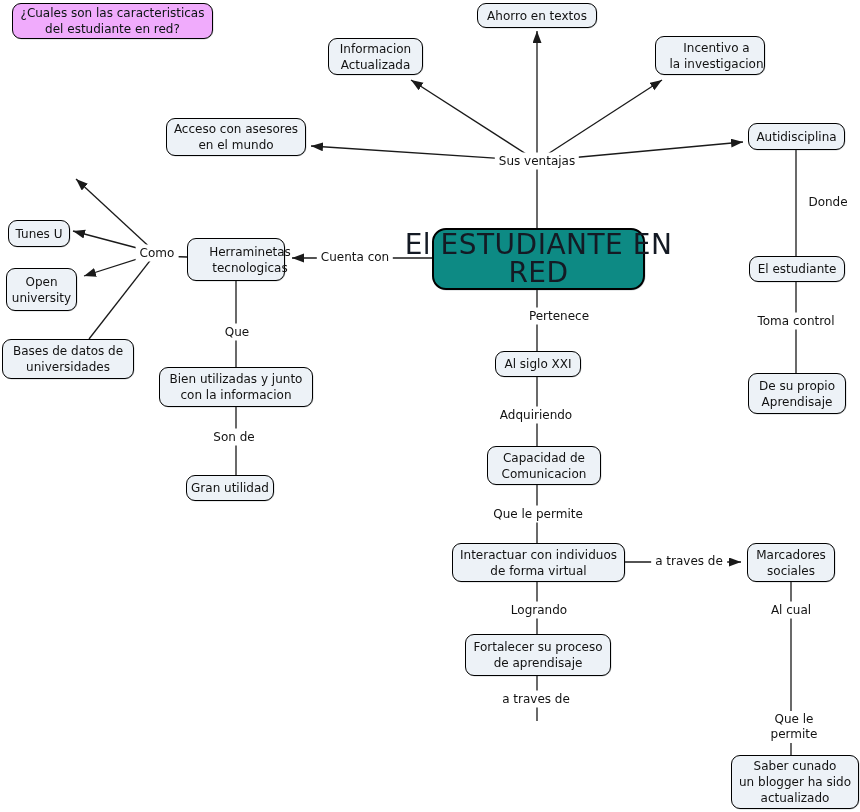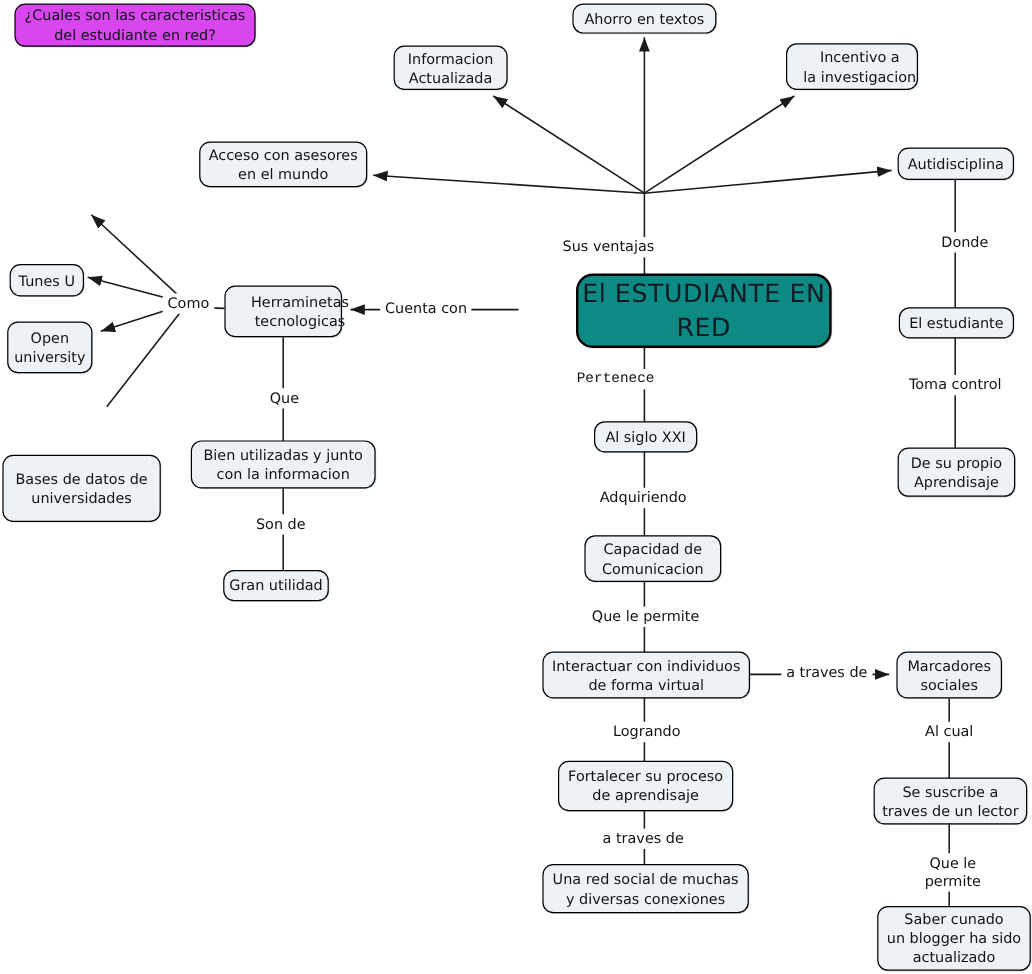--- a/index.html
+++ b/index.html
@@ -38,33 +38,32 @@
     font-size: 12px;
     line-height: 16px;
     text-align: center;
     white-space: pre;
     display: flex;
     align-items: center;
     justify-content: center;
     box-shadow: 0.5px 0.5px 0 rgba(60,70,80,0.25);
   }
   .node--teal {
-    background: #d946ef;
+    background: #f0abfc;
     border: 1.5px solid #000000;
     color: #0b1412;
   }
   .node--main {
     background: #0d8a84;
     border: 2px solid #000000;
     border-radius: 14px;
     color: #141a24;
-    font-size: 21px;
+    font-size: 28px;
     line-height: 28px;
     letter-spacing: 0.5px;
-    margin-left: 48px;
   }
   .link-label {
     position: absolute;
     z-index: 3;
     transform: translate(-50%, -50%);
     background: #ffffff;
     color: #121212;
     font-size: 12px;
     line-height: 15px;
     padding: 1px 4px;
@@ -128,21 +127,21 @@
 
   <div class="node" style="left:166px; top:118px; width:140px; height:38px;">Acceso con asesores
 en el mundo</div>
 
 
   <div class="node" style="left:8px; top:220px; width:62px; height:27px;">Tunes U</div>
 
   <div class="node" style="left:6px; top:268px; width:71px; height:43px;">Open
 university</div>
 
-  <div class="node" style="left:2px; top:339px; width:132px; height:56px;margin-top:40px;">Bases de datos de
+  <div class="node" style="left:2px; top:339px; width:132px; height:40px;">Bases de datos de
 universidades</div>
 
   <div class="node" style="left:187px; top:238px; width:98px; height:43px;padding-left:28px;">Herraminetas
 tecnologicas</div>
 
   <div class="node" style="left:159px; top:367px; width:154px; height:40px;">Bien utilizadas y junto
 con la informacion</div>
 
   <div class="node" style="left:186px; top:475px; width:88px; height:26px;">Gran utilidad</div>
 
@@ -150,61 +149,57 @@
 
   <div class="node" style="left:487px; top:446px; width:114px; height:39px;">Capacidad de
 Comunicacion</div>
 
   <div class="node" style="left:452px; top:543px; width:173px; height:39px;">Interactuar con individuos
 de forma virtual</div>
 
   <div class="node" style="left:465px; top:634px; width:146px; height:42px;">Fortalecer su proceso
 de aprendisaje</div>
 
-  <div class="node" style="left:452px; top:720px; width:172px; height:41px;">Una red social de muchas
-y diversas conexiones</div>
 
   <div class="node" style="left:749px; top:256px; width:96px; height:26px;">El estudiante</div>
 
   <div class="node" style="left:748px; top:373px; width:98px; height:41px;">De su propio
 Aprendisaje</div>
 
   <div class="node" style="left:747px; top:543px; width:88px; height:39px;">Marcadores
 sociales</div>
 
-  <div class="node" style="left:728px; top:648px; width:128px; height:39px;">Se suscribe a
-traves de un lector</div>
 
   <div class="node" style="left:731px; top:755px; width:128px; height:54px;">Saber cunado
 un blogger ha sido
 actualizado</div>
 
-  <div class="link-label" style="left:507px; top:161px;margin-top:45px;">Sus ventajas</div>
+  <div class="link-label" style="left:537px; top:161px;">Sus ventajas</div>
 
   <div class="link-label" style="left:355px; top:257px;">Cuenta con</div>
 
   <div class="link-label" style="left:157px; top:253px;">Como</div>
 
   <div class="link-label" style="left:237px; top:332px;">Que</div>
 
   <div class="link-label" style="left:234px; top:437px;">Son de</div>
 
-  <div class="link-label" style="left:513px; top:316px;font-family:Liberation Mono, monospace;">Pertenece</div>
+  <div class="link-label" style="left:559px; top:316px;">Pertenece</div>
 
   <div class="link-label" style="left:536px; top:415px;text-align:center;">Adquiriendo</div>
 
   <div class="link-label" style="left:538px; top:514px;">Que le permite</div>
 
   <div class="link-label" style="left:689px; top:561px;">a traves de</div>
 
   <div class="link-label" style="left:539px; top:610px;">Logrando</div>
 
   <div class="link-label" style="left:536px; top:699px;">a traves de</div>
 
-  <div class="link-label" style="left:804px; top:202px;">Donde</div>
+  <div class="link-label" style="left:828px; top:202px;">Donde</div>
 
   <div class="link-label" style="left:796px; top:321px;">Toma control</div>
 
   <div class="link-label" style="left:791px; top:610px;">Al cual</div>
 
   <div class="link-label" style="left:794px; top:727px;">Que le
 permite</div>
 
 </div>
 

